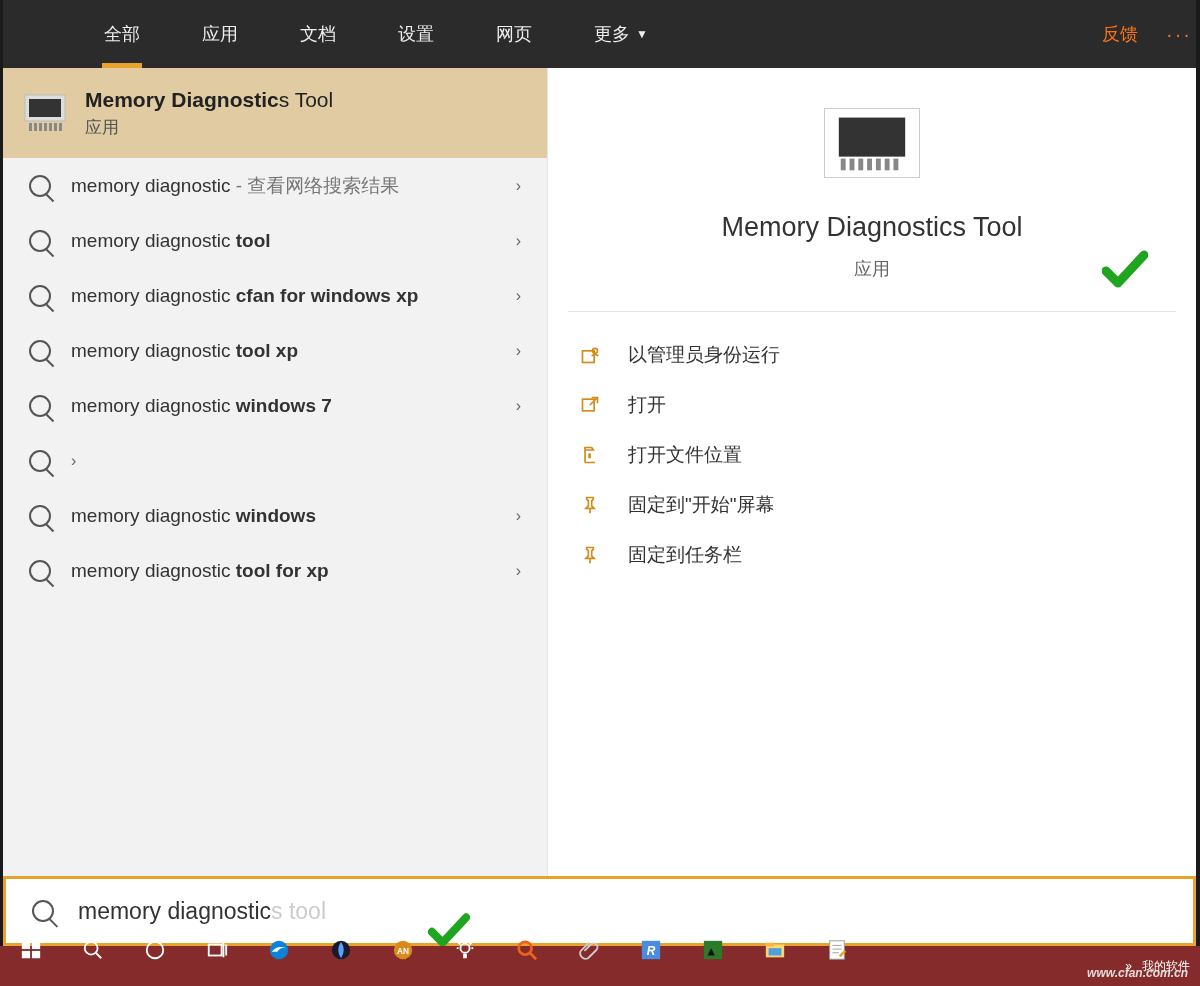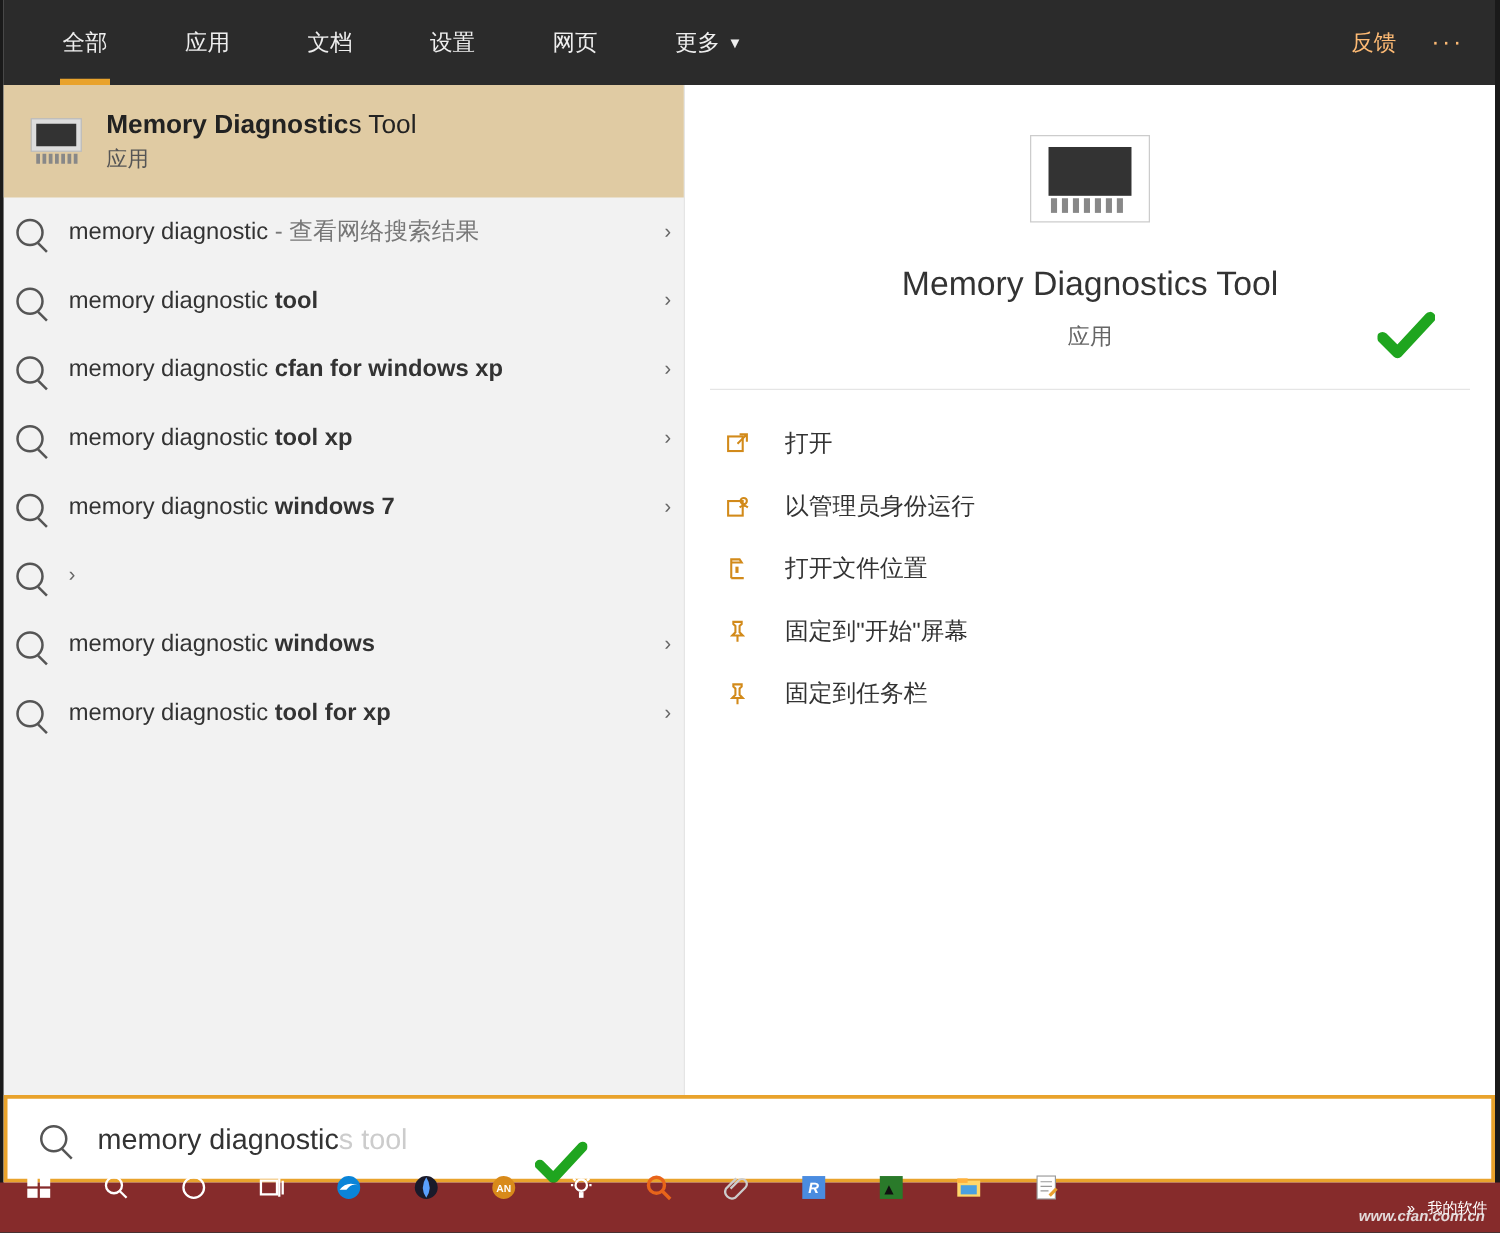--- a/index.html
+++ b/index.html
@@ -1,38 +1,38 @@
 <!DOCTYPE html>
 <html><head>
 <meta charset="utf-8">
 <style>
   * { box-sizing: border-box; margin: 0; padding: 0; }
   html, body { width: 1200px; height: 986px; overflow: hidden; font-family: "Segoe UI", "Microsoft YaHei", sans-serif; background: #000; }
   .outer { width: 1200px; height: 986px; position: relative; background: #1a1a1a; }
   .search-panel { position: absolute; left: 3px; top: 0; width: 1193px; height: 947px; background: #fff; }
   
-  .tabbar { width: 100%; height: 68px; background: #2b2b2b; display: flex; align-items: center; color: #fff; padding-left: 35px; position: relative; }
+  .tabbar { width: 100%; height: 68px; background: #2b2b2b; display: flex; align-items: center; color: #fff; padding-left: 89px; position: relative; }
   .tab { font-size: 18px; padding: 0 12px; height: 68px; display: flex; align-items: center; color: #eee; cursor: pointer; margin-right: 38px; position: relative; }
   .tab.active::after { content: ""; position: absolute; bottom: 0; left: 10px; right: 10px; height: 5px; background: #e9a32c; }
   .tab .dropdown-caret { margin-left: 6px; font-size: 12px; }
-  .tabbar-right { position: absolute; right: 25px; top: 0; height: 68px; display: flex; align-items: center; gap: 28px; color: #fdba74; }
+  .tabbar-right { position: absolute; right: 4px; top: 0; height: 68px; display: flex; align-items: center; gap: 28px; color: #f97316; }
   .feedback { font-size: 18px; }
   .ellipsis { font-size: 20px; letter-spacing: 2px; }
   
   .body-area { display: flex; height: 808px; width: 100%; }
   .left-col { width: 545px; background: #f2f2f2; border-right: 1px solid #e5e5e5; display: flex; flex-direction: column; }
   .right-col { flex: 1; background: #fff; display: flex; flex-direction: column; }
   .section-header { font-size: 17px; font-weight: 600; padding: 14px 20px 12px 20px; color: #222; }
   .best-match { background: #e0cba3; display: flex; align-items: center; padding: 12px 20px; height: 90px; }
   .app-icon-small { width: 44px; height: 44px; margin-right: 18px; display: flex; align-items: center; justify-content: center; }
   .best-match .title { font-size: 21px; color: #222; }
   .best-match .title b { font-weight: 600; }
   .best-match .sub { font-size: 17px; color: #555; margin-top: 4px; }
   .suggestions { flex: 1; }
-  .sugg-row { display: flex; align-items: center; padding: 10px 4px; min-height: 55px; cursor: pointer; position: relative; }
+  .sugg-row { display: flex; align-items: center; padding: 10px 20px; min-height: 55px; cursor: pointer; position: relative; }
   .sugg-row .icon-search-small { width: 22px; height: 22px; border: 2px solid #555; border-radius: 50%; position: relative; flex: none; margin-right: 20px; margin-left: 6px; }
   .sugg-row .icon-search-small::after { content: ""; position: absolute; width: 10px; height: 2px; background: #555; transform: rotate(45deg); bottom: -4px; right: -6px; }
   .sugg-text { font-size: 19px; color: #333; flex: 1; line-height: 1.35; }
   .sugg-text .bold { font-weight: 600; }
   .sugg-text .dim { color: #777; }
   .sugg-arrow { color: #666; font-size: 16px; margin-right: 6px; }
   
   .preview-head { display: flex; flex-direction: column; align-items: center; padding: 40px 20px 30px 20px; position: relative; border-bottom: 1px solid #e5e5e5; margin: 0 20px; }
   .app-icon-large { width: 96px; height: 70px; border: 1px solid #ccc; background: #fff; padding: 6px; display: flex; align-items: flex-end; justify-content: center; }
   .preview-title { font-size: 27px; color: #333; margin-top: 34px; }
@@ -169,35 +169,35 @@
           <div class="green-check">
             <svg width="46" height="40" viewBox="0 0 46 40">
                 <path d="M4 22 L16 34 L42 6" stroke="#1fa51f" stroke-width="9" fill="none" stroke-linecap="round" stroke-linejoin="round"></path>
               </svg>
           </div>
         </div>
         <div class="actions" id="actions-list">
             <div class="action-row">
               <span class="icon">
                 <svg width="20" height="20" viewBox="0 0 24 24">
-                  <rect x="3" y="5" width="14" height="14" stroke="#d28a1a" stroke-width="2" fill="none"></rect>
-                  <path d="M14 3 H21 V10 M21 3 L12 12" stroke="#d28a1a" stroke-width="2" fill="none"></path>
-                </svg>
-              </span>
-              <span class="label">打开</span>
-            </div>
-            <div class="action-row">
-              <span class="icon">
-                <svg width="20" height="20" viewBox="0 0 24 24">
                   <rect x="3" y="7" width="14" height="14" stroke="#d28a1a" stroke-width="2" fill="none"></rect>
                   <circle cx="18" cy="7" r="3" stroke="#d28a1a" fill="none" stroke-width="2"></circle>
                   <path d="M14 13 Q18 10 22 13" stroke="#d28a1a" fill="none" stroke-width="2"></path>
                 </svg>
               </span>
               <span class="label">以管理员身份运行</span>
+            </div>
+            <div class="action-row">
+              <span class="icon">
+                <svg width="20" height="20" viewBox="0 0 24 24">
+                  <rect x="3" y="5" width="14" height="14" stroke="#d28a1a" stroke-width="2" fill="none"></rect>
+                  <path d="M14 3 H21 V10 M21 3 L12 12" stroke="#d28a1a" stroke-width="2" fill="none"></path>
+                </svg>
+              </span>
+              <span class="label">打开</span>
             </div>
             <div class="action-row">
               <span class="icon">
                 <svg width="20" height="20" viewBox="0 0 24 24">
                   <path d="M6 3 H14 L16 6 H6 Z M6 6 V21 M6 21 H18" stroke="#d28a1a" stroke-width="2" fill="none"></path>
                   <rect x="10" y="10" width="3" height="6" fill="#d28a1a"></rect>
                 </svg>
               </span>
               <span class="label">打开文件位置</span>
             </div>

